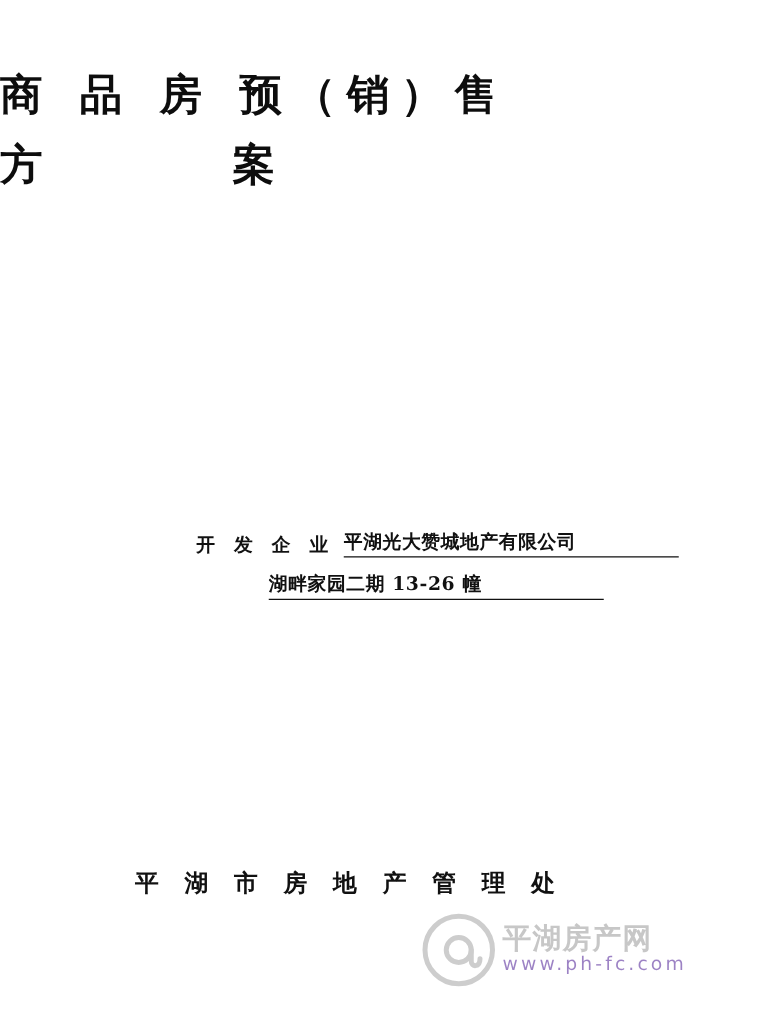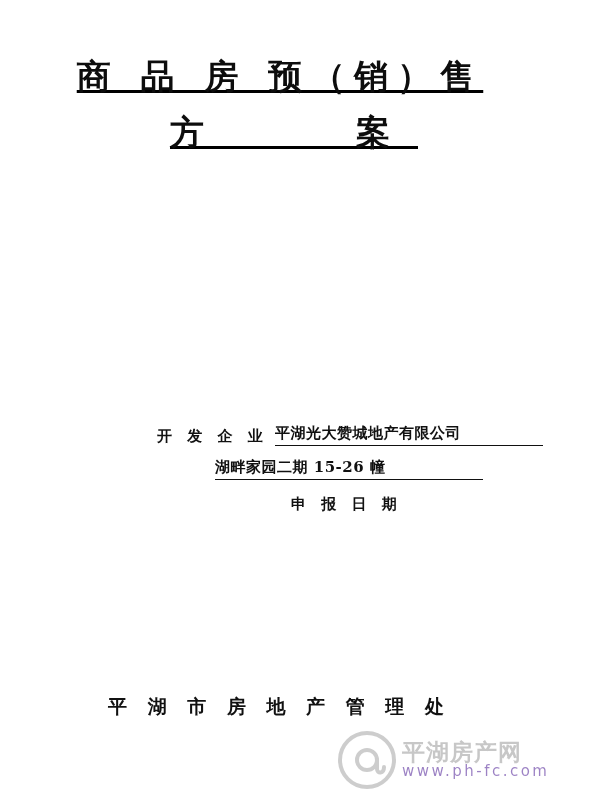--- a/index.html
+++ b/index.html
@@ -17,35 +17,32 @@
     background: #ffffff;
     overflow: hidden;
   }
 
   
   .title-block {
     position: absolute;
     top: 48px;
     left: 0;
     width: 560px;
-    text-align: center;
-    text-decoration: underline;
   }
   .title-line {
     font-family: "DejaVu Serif", "Liberation Serif", serif;
     font-weight: bold;
     font-size: 34px;
     line-height: 56px;
     letter-spacing: 9px;
     color: #0d0d0d;
     white-space: pre;
   }
   .title-line.second {
     letter-spacing: 28px;
-    padding-left: 28px;
   }
 
   
   .fields {
     position: absolute;
     top: 412px;
     left: 0;
     width: 604px;
     margin-left: 47px;
   }
@@ -111,21 +108,21 @@
     width: 62px;
     height: 62px;
     flex: 0 0 62px;
   }
   .wm-mark svg { display: block; }
   .wm-text {
     margin-left: 4px;
     line-height: 1.05;
   }
   .wm-line1 {
-    font-family: Liberation Sans, sans-serif;
+    font-family: Liberation Mono, monospace;
     font-weight: bold;
     font-size: 23px;
     color: #9a9a9a;
     letter-spacing: 1px;
     white-space: nowrap;
   }
   .wm-line2 {
     font-family: "DejaVu Sans", "Liberation Sans", sans-serif;
     font-size: 15px;
     color: #4c1d95;
@@ -145,25 +142,24 @@
   </div>
 
   <div class="fields">
 
     <div class="field-row">
       <div class="field-label">开 发 企 业</div>
       <div class="field-value">平湖光大赞城地产有限公司</div>
     </div>
 
     <div class="field-row">
-      <div class="field-value">湖畔家园二期 15-26 幢</div>
+      <div class="field-value">湖畔家园二期 13-26 幢</div>
     </div>
 
     <div class="field-row">
-      <div class="field-label">申 报 日 期</div>
     </div>
 
   </div>
 
   <div class="footer">平 湖 市 房 地 产 管 理 处</div>
 
   <div class="watermark">
     <div class="wm-mark">
       <svg width="62" height="62" viewBox="0 0 62 62">
         <circle cx="31" cy="31" r="27" fill="none" stroke="#a5a5a5" stroke-width="4"></circle>

